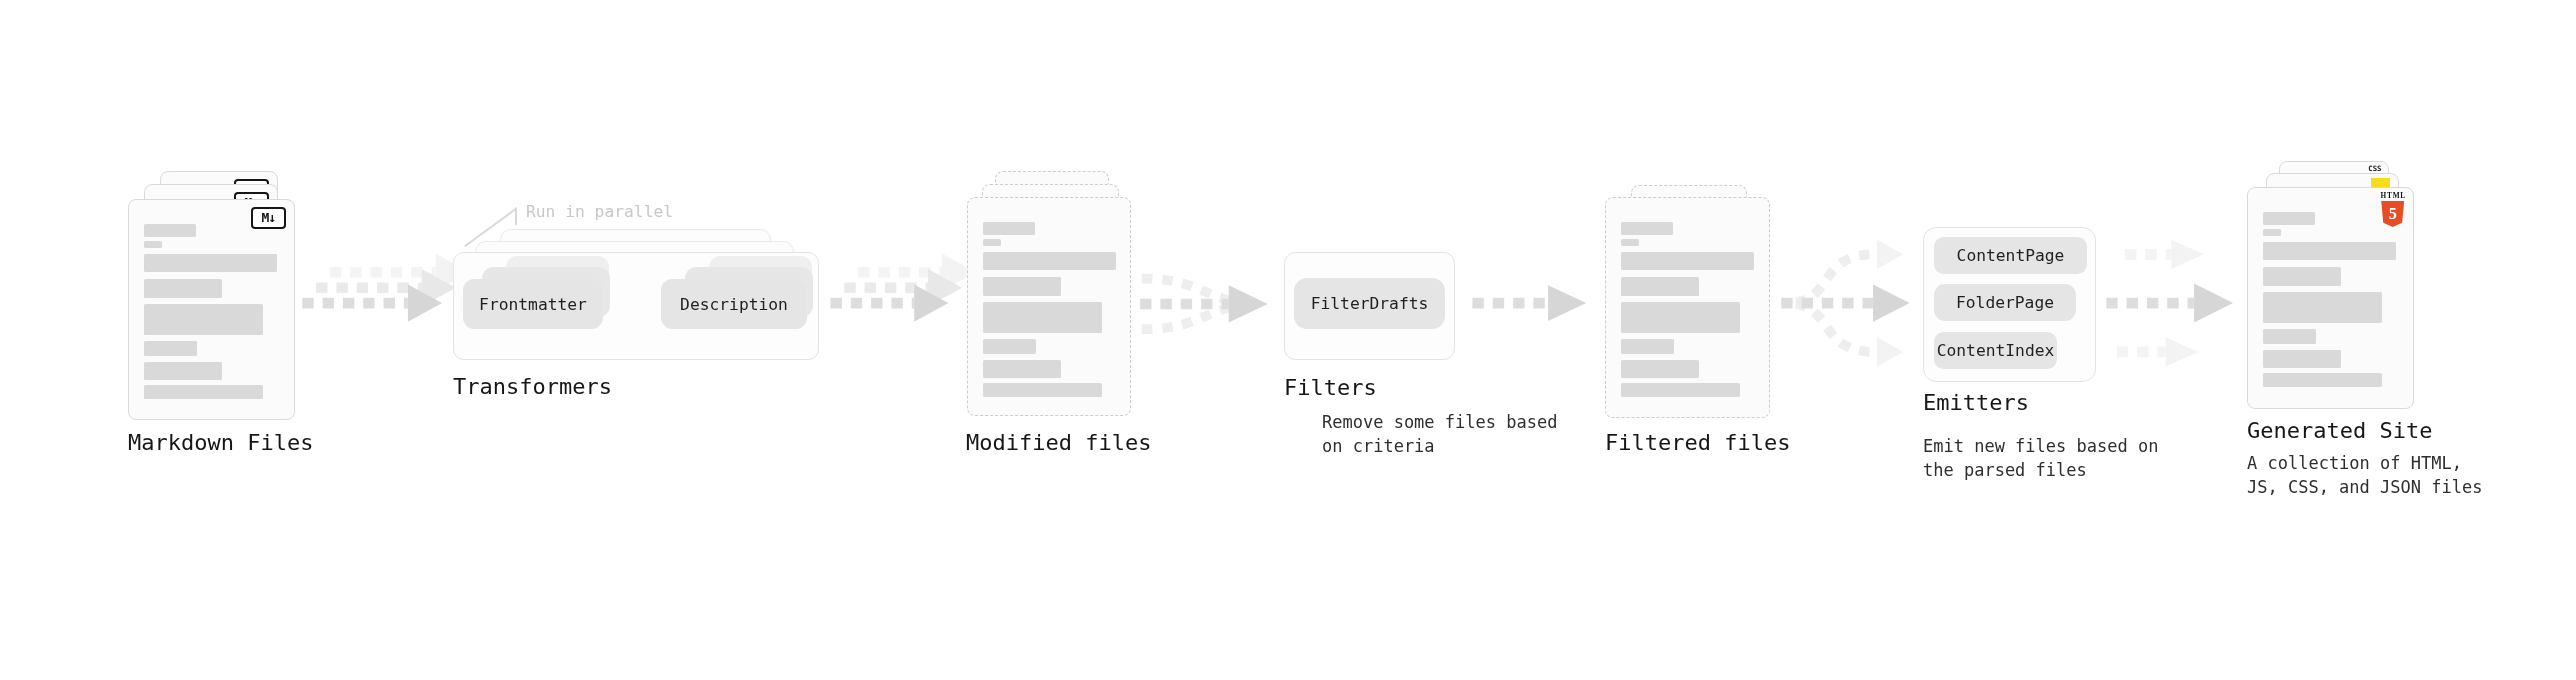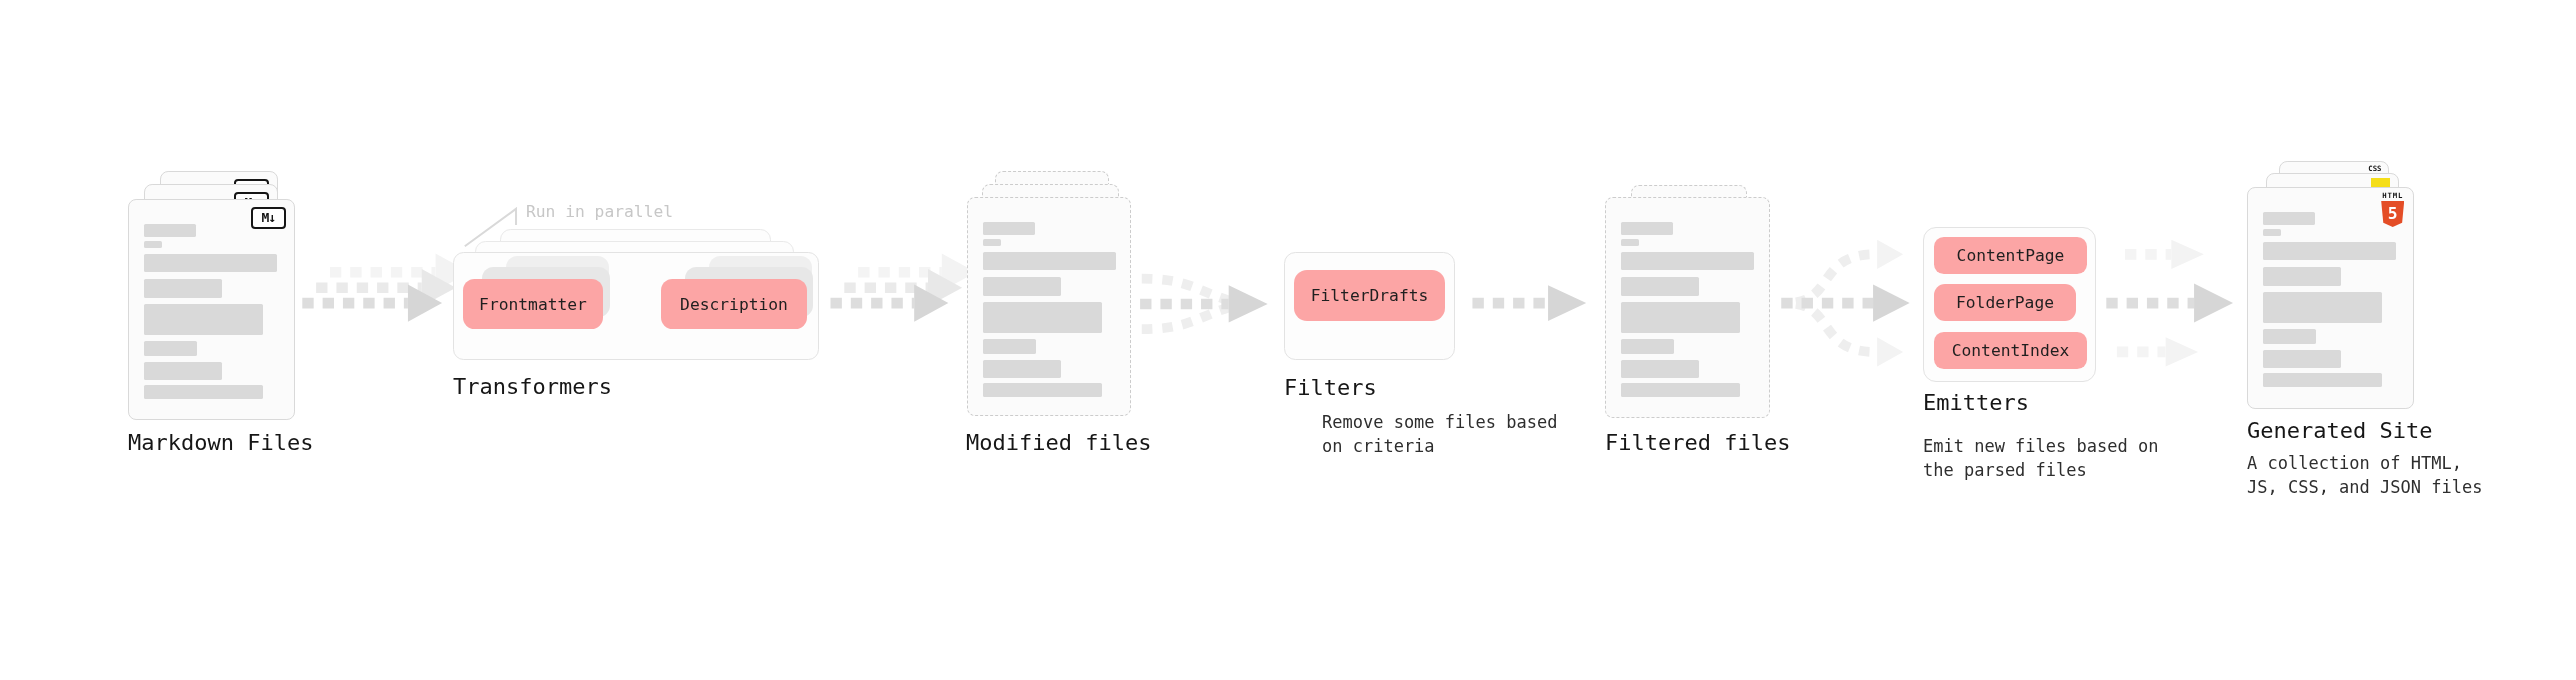--- a/index.html
+++ b/index.html
@@ -17,40 +17,40 @@
     position:absolute;background:#fbfbfb;border:1.6px solid #d9d9d9;border-radius:8.1px;box-sizing:border-box;
   }
   .file-card.dashed{border:1.6px dashed #cccccc;background:#fbfbfb;}
   .bar{position:absolute;left:15.4px;background:#d9d9d9;border-radius:1.6px;}
   .md-badge{
     position:absolute;top:6.5px;right:8.1px;width:31px;height:18.7px;background:#fff;
     border:2.4px solid #161616;border-radius:4.1px;display:flex;align-items:center;justify-content:center;
     font-size:13px;font-weight:bold;color:#161616;letter-spacing:-0.8px;
   }
   
-  .html5-badge{position:absolute;top:4.1px;right:8.1px;width:24.4px;text-align:center;}
+  .html5-badge{position:absolute;top:4.1px;right:8.1px;width:24.4px;text-align:center;font-family:Liberation Serif, serif;}
   .html5-word{font-size:7.3px;font-weight:bold;letter-spacing:0.8px;color:#111;line-height:8.1px;}
   .html5-shield{
     width:23px;height:26px;margin:0.8px auto 0;background:var(--html5-orange);
     clip-path:polygon(0 0,100% 0,91% 84%,50% 100%,9% 84%);
     display:flex;align-items:center;justify-content:center;
   }
   .html5-shield span{color:#fff;font-size:16.3px;font-weight:bold;line-height:24.4px;}
   .js-badge{position:absolute;top:4.1px;right:8.1px;width:18.7px;height:10.6px;background:var(--js-yellow);}
   .css-badge{position:absolute;top:3.3px;right:6.5px;font-size:7.3px;font-weight:bold;color:#111;
     line-height:7.3px;border-bottom:3.3px solid var(--css-blue);padding-bottom:0.8px;}
   
   .stage-label{position:absolute;font-size:22px;line-height:26px;color:#161616;white-space:nowrap;}
   .stage-caption{position:absolute;font-size:17px;line-height:23.6px;color:#2e2e2e;white-space:pre-line;}
   .note-label{position:absolute;font-size:16.3px;line-height:19.5px;color:#c7c7c7;white-space:nowrap;}
   .bullets{padding-left:7.3px;}
   
   .panel{position:absolute;background:#fdfdfd;border:1.6px solid #e3e3e3;border-radius:10.6px;box-sizing:border-box;}
   .panel.back{border-color:#e9e9e9;background:#fdfdfd;}
-  .gbox{position:absolute;background:#fca5a5;border-radius:11.4px;display:flex;align-items:center;justify-content:center;
+  .gbox{position:absolute;background:#e5e5e5;border-radius:11.4px;display:flex;align-items:center;justify-content:center;
     font-size:16.3px;color:#1f1f1f;white-space:nowrap;}
   .gbox.l1{background:#e7e7e7;}
   .gbox.l2{background:#efefef;}
   
   svg.arrows{position:absolute;left:0;top:0;}
   .dash{fill:none;stroke-width:13;stroke-dasharray:14 11;}
   .dash.d1{stroke:#dddddd;}
   .dash.d2{stroke:#eaeaea;}
   .dash.d3{stroke:#f4f4f4;}
   .head1{fill:#d6d6d6;}
@@ -188,21 +188,21 @@
           <div class="bar" style="top: 104px; width: 119px; height: 31px;"></div>
           <div class="bar" style="top: 141px; width: 53px; height: 14.6px;"></div>
           <div class="bar" style="top: 162px; width: 78px; height: 18px;"></div>
           <div class="bar" style="top: 185px; width: 119px; height: 14px;"></div>
         </div>
     </div>
   </div>
   <div class="stage-label" style="left:966px;top:430px;">Modified files</div>
 
   <div class="panel" style="left:1284px;top:252px;width:171px;height:108px;border-radius:11.4px;"></div>
-  <div class="gbox" style="left:1294px;top:270px;width:151px;height:51px;border-radius:13px;">FilterDrafts</div>
+  <div class="gbox" style="left:1294px;top:278px;width:151px;height:51px;border-radius:13px;">FilterDrafts</div>
   <div class="stage-label" style="left:1284px;top:375px;">Filters</div>
   <div class="stage-caption" style="left:1284px;top:411px;margin-left:38px;">Remove some files based
 on criteria</div>
 
   <div>
     <div class="file-card dashed" style="left:1631px;top:185px;width:116px;height:57px;"></div>
     <div class="file-card dashed" style="left:1605px;top:197px;width:165px;height:221px;">
       <div>
           <div class="bar" style="top: 24.4px; width: 52px; height: 12.2px;"></div>
           <div class="bar" style="top: 41px; width: 18px; height: 6.5px;"></div>
@@ -213,21 +213,21 @@
           <div class="bar" style="top: 162px; width: 78px; height: 18px;"></div>
           <div class="bar" style="top: 185px; width: 119px; height: 14px;"></div>
         </div>
     </div>
   </div>
   <div class="stage-label" style="left:1605px;top:430px;">Filtered files</div>
 
   <div class="panel" style="left:1923px;top:227px;width:173px;height:155px;border-radius:13px;"></div>
   <div class="gbox" style="left:1934px;top:237px;width:153px;height:37px;border-radius:9.8px;">ContentPage</div>
   <div class="gbox" style="left:1934px;top:284px;width:142px;height:37px;border-radius:11px;">FolderPage</div>
-  <div class="gbox" style="left:1934px;top:332px;width:153px;height:37px;border-radius:9.8px;">ContentIndex</div>
+  <div class="gbox" style="left:1934px;top:332px;width:123px;height:37px;border-radius:9.8px;">ContentIndex</div>
   <div class="stage-label" style="left:1923px;top:390px;">Emitters</div>
   <div class="stage-caption" style="left:1923px;top:427px;margin-top:8px;">Emit new files based on
 the parsed files</div>
 
   <div>
     <div class="file-card" style="left:2279px;top:161px;width:110px;height:65px;">
       <div class="css-badge">CSS</div>
     </div>
     <div class="file-card" style="left:2266px;top:173px;width:133px;height:65px;">
       <div class="js-badge"></div>

